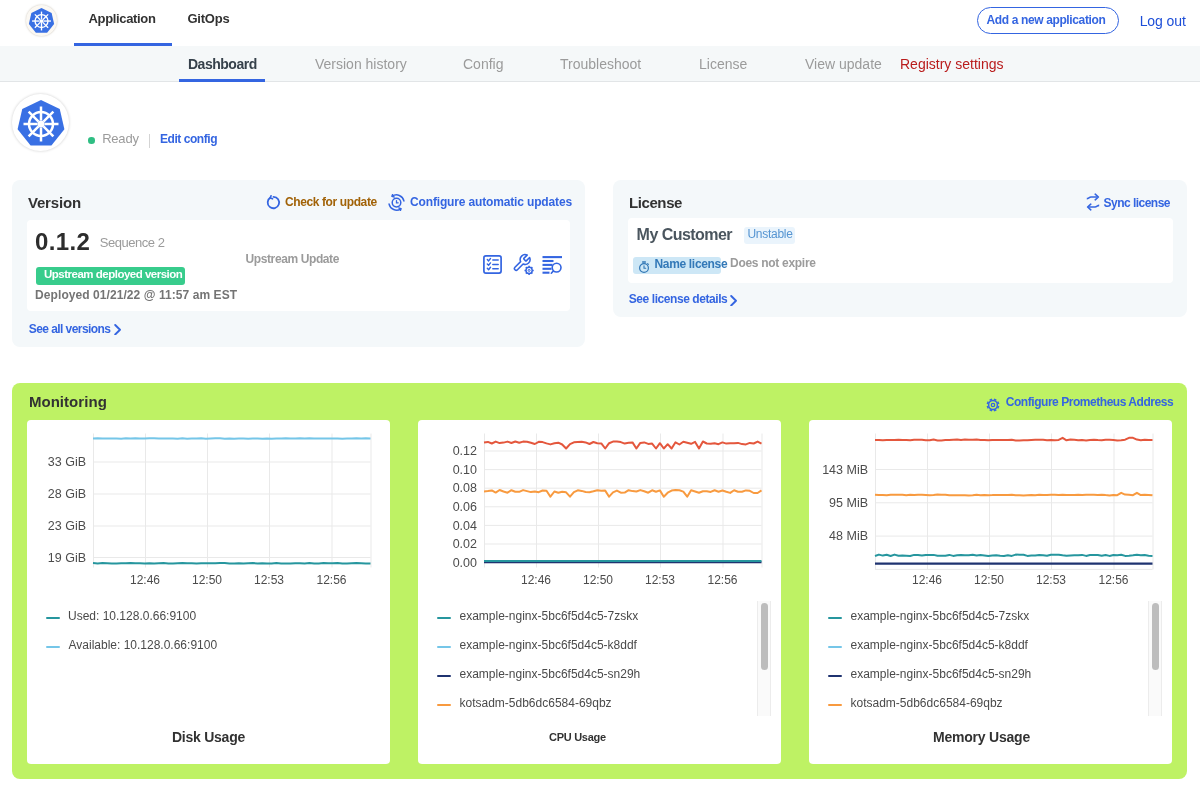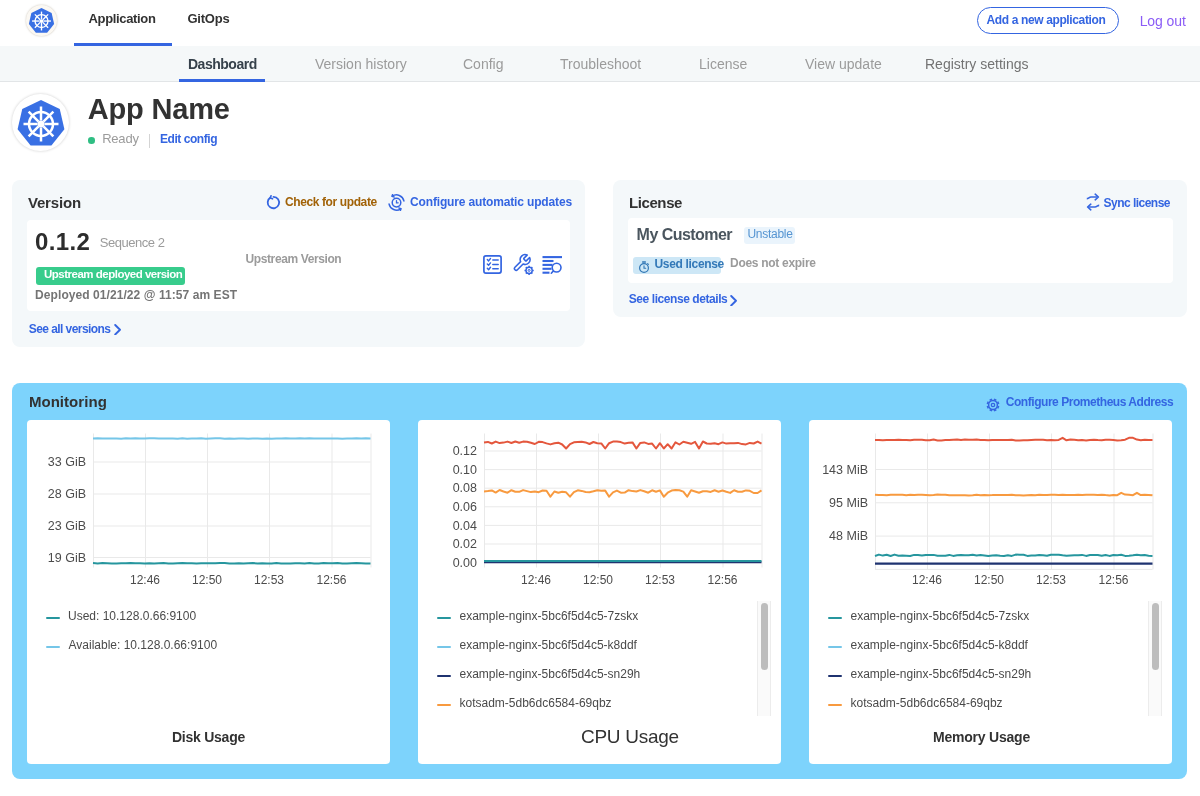--- a/index.html
+++ b/index.html
@@ -18,45 +18,44 @@
         <line x1="54.9" y1="47.1" x2="74.7" y2="27.3" stroke="#fff" stroke-width="5"></line>
         <line x1="57.0" y1="52.0" x2="85.0" y2="52.0" stroke="#fff" stroke-width="5"></line>
         <line x1="54.9" y1="56.9" x2="74.7" y2="76.7" stroke="#fff" stroke-width="5"></line>
         <circle cx="50" cy="52" r="7" fill="#fff"></circle>
       </svg></div>
 <div class="abs" style="left:88.5px;top:12.4px;font-size:13px;font-weight:bold;color:#323232;letter-spacing:-0.34px;line-height:13px;white-space:nowrap">Application</div>
 <div class="abs" style="left:187.4px;top:12.4px;font-size:13px;font-weight:bold;color:#323232;letter-spacing:-0.22px;line-height:13px;white-space:nowrap">GitOps</div>
 <div class="abs" style="left:74px;top:43px;width:98px;height:3px;background:#3465e1"></div>
 <div class="abs" style="left:977px;top:7px;width:142px;height:27px;border:1.5px solid #3465e1;border-radius:14px"></div>
 <div class="abs" style="left:986.5px;top:14.1px;font-size:12px;font-weight:bold;color:#3465e1;letter-spacing:-0.37px;line-height:12px;white-space:nowrap">Add a new application</div>
-<div class="abs" style="left:1139.7px;top:13.8px;font-size:14px;font-weight:normal;color:#8b5cf6;letter-spacing:-0.10px;line-height:14px;white-space:nowrap">Log out</div>
+<div class="abs" style="left:1139.7px;top:13.8px;font-size:14px;font-weight:normal;color:#1d4ed8;letter-spacing:-0.10px;line-height:14px;white-space:nowrap">Log out</div>
 <div class="abs" style="left:0;top:46px;width:1200px;height:36px;background:#f5f8f9;border-bottom:1px solid #e2e5e7"></div>
 <div class="abs" style="left:188px;top:56.7px;font-size:14px;font-weight:bold;color:#36414b;letter-spacing:-0.49px;line-height:14px;white-space:nowrap">Dashboard</div>
 <div class="abs" style="left:315px;top:56.7px;font-size:14px;font-weight:normal;color:#9b9b9b;letter-spacing:0.00px;line-height:14px;white-space:nowrap">Version history</div>
 <div class="abs" style="left:463px;top:56.7px;font-size:14px;font-weight:normal;color:#9b9b9b;letter-spacing:0.00px;line-height:14px;white-space:nowrap">Config</div>
 <div class="abs" style="left:560px;top:56.7px;font-size:14px;font-weight:normal;color:#9b9b9b;letter-spacing:0.00px;line-height:14px;white-space:nowrap">Troubleshoot</div>
 <div class="abs" style="left:699px;top:56.7px;font-size:14px;font-weight:normal;color:#9b9b9b;letter-spacing:0.00px;line-height:14px;white-space:nowrap">License</div>
 <div class="abs" style="left:805px;top:56.7px;font-size:14px;font-weight:normal;color:#9b9b9b;letter-spacing:0.00px;line-height:14px;white-space:nowrap">View update</div>
-<div class="abs" style="left:925px;top:56.7px;font-size:14px;font-weight:normal;color:#737373;letter-spacing:0.00px;line-height:14px;white-space:nowrap">Registry settings</div>
+<div class="abs" style="left:900px;top:56.7px;font-size:14px;font-weight:normal;color:#b91c1c;letter-spacing:0.00px;line-height:14px;white-space:nowrap">Registry settings</div>
 <div class="abs" style="left:179.4px;top:79px;width:85.4px;height:3px;background:#3465e1"></div>
 <div class="abs" style="left:12px;top:94px;width:57px;height:57px;border-radius:50%;background:#fff;box-shadow:0 0 3px rgba(0,0,0,0.2)"></div>
 <div class="abs" style="left:15.5px;top:97.5px;width:50px;height:50px"><svg width="50" height="50" viewBox="0 0 100 100">
         <polygon points="50.0,4.0 87.5,22.1 96.8,62.7 70.8,95.2 29.2,95.2 3.2,62.7 12.5,22.1" fill="#3970e4"></polygon>
         <circle cx="50" cy="52" r="24" fill="none" stroke="#fff" stroke-width="5"></circle>
         <line x1="50.0" y1="59.0" x2="50.0" y2="87.0" stroke="#fff" stroke-width="5"></line>
         <line x1="45.1" y1="56.9" x2="25.3" y2="76.7" stroke="#fff" stroke-width="5"></line>
         <line x1="43.0" y1="52.0" x2="15.0" y2="52.0" stroke="#fff" stroke-width="5"></line>
         <line x1="45.1" y1="47.1" x2="25.3" y2="27.3" stroke="#fff" stroke-width="5"></line>
         <line x1="50.0" y1="45.0" x2="50.0" y2="17.0" stroke="#fff" stroke-width="5"></line>
         <line x1="54.9" y1="47.1" x2="74.7" y2="27.3" stroke="#fff" stroke-width="5"></line>
         <line x1="57.0" y1="52.0" x2="85.0" y2="52.0" stroke="#fff" stroke-width="5"></line>
         <line x1="54.9" y1="56.9" x2="74.7" y2="76.7" stroke="#fff" stroke-width="5"></line>
         <circle cx="50" cy="52" r="7" fill="#fff"></circle>
       </svg></div>
-<div class="abs" style="left:87.8px;top:94.9px;font-size:29px;font-weight:bold;color:#323232;letter-spacing:-0.18px;line-height:29px;white-space:nowrap">App Name</div>
 <div class="abs" style="left:88.3px;top:137.2px;width:6.6px;height:6.6px;border-radius:50%;background:#2fbe83"></div>
 <div class="abs" style="left:102.2px;top:132.4px;font-size:13px;font-weight:normal;color:#9b9b9b;letter-spacing:-0.22px;line-height:13px;white-space:nowrap">Ready</div>
 <div class="abs" style="left:149px;top:134px;width:1px;height:13.5px;background:#d4d4d4"></div>
 <div class="abs" style="left:160px;top:133.2px;font-size:12px;font-weight:bold;color:#3465e1;letter-spacing:-0.45px;line-height:12px;white-space:nowrap">Edit config</div>
 <div class="abs" style="left:12px;top:180px;width:573px;height:167px;background:#f4f8fa;border-radius:8px"></div>
 <div class="abs" style="left:27.9px;top:194.9px;font-size:15px;font-weight:bold;color:#323232;letter-spacing:-0.17px;line-height:15px;white-space:nowrap">Version</div>
 <div class="abs" style="left:265.5px;top:194.5px"><svg width="15" height="15" viewBox="0 0 16 16" fill="none">
         <path d="M4.7 2.8 A6.1 6.1 0 1 0 8 1.9" stroke="#3465e1" stroke-width="1.9" stroke-linecap="round"></path>
         <path d="M5.4 0.8 L4.5 3.3 L7.0 4.1" stroke="#3465e1" stroke-width="1.7" fill="none" stroke-linecap="round" stroke-linejoin="round"></path>
       </svg></div>
@@ -69,21 +68,21 @@
         <path d="M1.1 10.1 A7.6 7.6 0 0 0 12.8 14.8" stroke="#3465e1" stroke-width="1.5" fill="none" stroke-linecap="round"></path>
         <path d="M12.4 16.8 L13.0 14.6 L10.8 14.0" stroke="#3465e1" stroke-width="1.3" fill="none" stroke-linecap="round" stroke-linejoin="round"></path>
       </svg></div>
 <div class="abs" style="left:410px;top:195.7px;font-size:12px;font-weight:bold;color:#3465e1;letter-spacing:-0.15px;line-height:12px;white-space:nowrap">Configure automatic updates</div>
 <div class="abs" style="left:27px;top:220px;width:543px;height:91px;background:#fff;border-radius:4px"></div>
 <div class="abs" style="left:35.1px;top:229.6px;font-size:24px;font-weight:bold;color:#2d2d2d;letter-spacing:0.32px;line-height:24px;white-space:nowrap">0.1.2</div>
 <div class="abs" style="left:99.8px;top:235.7px;font-size:13px;font-weight:normal;color:#9b9b9b;letter-spacing:-0.48px;line-height:13px;white-space:nowrap">Sequence 2</div>
 <div class="abs" style="left:36.4px;top:267px;width:148.6px;height:18px;background:#38cc8c;border-radius:3px"></div>
 <div class="abs" style="left:44px;top:269.3px;font-size:11.5px;font-weight:bold;color:#ffffff;letter-spacing:-0.50px;line-height:11.5px;white-space:nowrap">Upstream deployed version</div>
 <div class="abs" style="left:35.1px;top:288.9px;font-size:12px;font-weight:bold;color:#747474;letter-spacing:0.07px;line-height:12px;white-space:nowrap">Deployed 01/21/22 @ 11:57 am EST</div>
-<div class="abs" style="left:245.5px;top:253.1px;font-size:12px;font-weight:bold;color:#9b9b9b;letter-spacing:-0.39px;line-height:12px;white-space:nowrap">Upstream Version</div>
+<div class="abs" style="left:245.5px;top:253.1px;font-size:12px;font-weight:bold;color:#9b9b9b;letter-spacing:-0.39px;line-height:12px;white-space:nowrap">Upstream Update</div>
 <div class="abs" style="left:482.5px;top:255px"><svg width="19" height="19" viewBox="0 0 19 19" fill="none">
         <rect x="0.9" y="0.9" width="17.2" height="17.2" rx="2" stroke="#3465e1" stroke-width="1.7"></rect>
         <path d="M4.3 4.5 l1.3 1.4 l1.9 -2.4" stroke="#3465e1" stroke-width="1.4" fill="none" stroke-linecap="round" stroke-linejoin="round"></path>
         <line x1="9.8" y1="5.0" x2="15.2" y2="5.0" stroke="#3465e1" stroke-width="1.5" stroke-linecap="round"></line>
         <path d="M4.3 8.9 l1.3 1.4 l1.9 -2.4" stroke="#3465e1" stroke-width="1.4" fill="none" stroke-linecap="round" stroke-linejoin="round"></path>
         <line x1="9.8" y1="9.4" x2="15.2" y2="9.4" stroke="#3465e1" stroke-width="1.5" stroke-linecap="round"></line>
         <path d="M4.3 13.3 l1.3 1.4 l1.9 -2.4" stroke="#3465e1" stroke-width="1.4" fill="none" stroke-linecap="round" stroke-linejoin="round"></path>
         <line x1="9.8" y1="13.8" x2="15.2" y2="13.8" stroke="#3465e1" stroke-width="1.5" stroke-linecap="round"></line>
       </svg></div>
 <div class="abs" style="left:512px;top:252.5px"><svg width="23" height="23" viewBox="0 0 23 23" fill="none">
@@ -128,27 +127,27 @@
 <div class="abs" style="left:636.6px;top:226.8px;font-size:16px;font-weight:bold;color:#4a555e;letter-spacing:-0.54px;line-height:16px;white-space:nowrap">My Customer</div>
 <div class="abs" style="left:743.5px;top:227px;width:51px;height:16.5px;background:#eaf4fc;border-radius:3px"></div>
 <div class="abs" style="left:747.4px;top:228.4px;font-size:12px;font-weight:normal;color:#5695d2;letter-spacing:-0.26px;line-height:12px;white-space:nowrap">Unstable</div>
 <div class="abs" style="left:632.6px;top:256.5px;width:88px;height:17px;background:#cde7f6;border-radius:3px"></div>
 <div class="abs" style="left:637.8px;top:258px"><svg width="12" height="13" viewBox="0 0 12 13" fill="none" style="vertical-align:-2px">
         <circle cx="6" cy="7" r="4.4" stroke="#3177b5" stroke-width="1.2"></circle>
         <path d="M6 4.7 V7.2 H7.7" stroke="#3177b5" stroke-width="1.1" stroke-linecap="round"></path>
         <line x1="4.6" y1="1" x2="7.4" y2="1" stroke="#3177b5" stroke-width="1.3" stroke-linecap="round"></line>
         <line x1="9.6" y1="2.6" x2="10.4" y2="3.4" stroke="#3177b5" stroke-width="1.1" stroke-linecap="round"></line>
       </svg></div>
-<div class="abs" style="left:654.5px;top:257.7px;font-size:12px;font-weight:bold;color:#3379b8;letter-spacing:-0.33px;line-height:12px;white-space:nowrap">Used license</div>
+<div class="abs" style="left:654.5px;top:257.7px;font-size:12px;font-weight:bold;color:#3379b8;letter-spacing:-0.33px;line-height:12px;white-space:nowrap">Name license</div>
 <div class="abs" style="left:730px;top:257.1px;font-size:12px;font-weight:bold;color:#9b9b9b;letter-spacing:-0.29px;line-height:12px;white-space:nowrap">Does not expire</div>
 <div class="abs" style="left:628.8px;top:293.4px;font-size:12px;font-weight:bold;color:#3465e1;letter-spacing:-0.43px;line-height:12px;white-space:nowrap">See license details</div>
 <svg class="abs" style="left:730.3px;top:294.7px" width="7" height="11.5" viewBox="0 0 7 11.5" fill="none">
       <path d="M1.2 1 L6 5.75 L1.2 10.5" stroke="#3465e1" stroke-width="1.9" stroke-linecap="round" stroke-linejoin="round"></path>
     </svg>
-<div class="abs" style="left:12px;top:383px;width:1175px;height:396px;background:#7dd3fc;border-radius:8px">
+<div class="abs" style="left:12px;top:383px;width:1175px;height:396px;background:#bef264;border-radius:8px">
 <div class="abs" style="left:16.9px;top:11.2px;font-size:15px;font-weight:bold;color:#323232;letter-spacing:0.05px;line-height:15px;white-space:nowrap">Monitoring</div>
 <div class="abs" style="left:973.8px;top:14.5px"><svg width="14" height="14" viewBox="0 0 14 14" fill="none">
           <circle cx="7" cy="7" r="4.4" stroke="#3465e1" stroke-width="1.5"></circle>
           <circle cx="7" cy="7" r="1.7" stroke="#3465e1" stroke-width="1.3"></circle>
           <line x1="11.43" y1="8.84" x2="12.91" y2="9.45" stroke="#3465e1" stroke-width="2.6"></line>
           <line x1="8.84" y1="11.43" x2="9.45" y2="12.91" stroke="#3465e1" stroke-width="2.6"></line>
           <line x1="5.16" y1="11.43" x2="4.55" y2="12.91" stroke="#3465e1" stroke-width="2.6"></line>
           <line x1="2.57" y1="8.84" x2="1.09" y2="9.45" stroke="#3465e1" stroke-width="2.6"></line>
           <line x1="2.57" y1="5.16" x2="1.09" y2="4.55" stroke="#3465e1" stroke-width="2.6"></line>
           <line x1="5.16" y1="2.57" x2="4.55" y2="1.09" stroke="#3465e1" stroke-width="2.6"></line>
@@ -220,21 +219,21 @@
         <div class="abs" style="left:41.5px;top:189.5px;font-size:12px;color:#4a4a4a;line-height:12px">example-nginx-5bc6f5d4c5-7zskx</div>
         <div class="abs" style="left:18.5px;top:225.7px;width:14px;height:2.6px;border-radius:2px;background:#75c6e8"></div>
         <div class="abs" style="left:41.5px;top:218.5px;font-size:12px;color:#4a4a4a;line-height:12px">example-nginx-5bc6f5d4c5-k8ddf</div>
         <div class="abs" style="left:18.5px;top:254.7px;width:14px;height:2.6px;border-radius:2px;background:#1f3370"></div>
         <div class="abs" style="left:41.5px;top:247.5px;font-size:12px;color:#4a4a4a;line-height:12px">example-nginx-5bc6f5d4c5-sn29h</div>
         <div class="abs" style="left:18.5px;top:283.7px;width:14px;height:2.6px;border-radius:2px;background:#f89a3f"></div>
         <div class="abs" style="left:41.5px;top:276.5px;font-size:12px;color:#4a4a4a;line-height:12px">kotsadm-5db6dc6584-69qbz</div>
         <div class="abs" style="left:339px;top:181px;width:14px;height:115px;background:#fafafa;border-left:1px solid #ececec;border-right:1px solid #ececec">
           <div class="abs" style="left:3px;top:2px;width:7px;height:67px;border-radius:4px;background:#bdbdbd"></div>
         </div>
-        <div class="abs" style="left:163px;top:310.0px;font-size:19px;font-weight:normal;color:#323232;letter-spacing:-0.28px;line-height:14px;white-space:nowrap">CPU Usage</div>
+        <div class="abs" style="left:131px;top:310.0px;font-size:11px;font-weight:bold;color:#323232;letter-spacing:-0.28px;line-height:14px;white-space:nowrap">CPU Usage</div>
       </div>
 <div class="abs" style="left:797px;top:37px;width:363px;height:344px;background:#fff;border-radius:4px">
         <svg class="abs" style="left:0;top:0" width="363" height="200">
           <line x1="66" y1="49.5" x2="343.5" y2="49.5" stroke="#e9e9e9"></line>
           <line x1="66" y1="82.8" x2="343.5" y2="82.8" stroke="#e9e9e9"></line>
           <line x1="66" y1="116.1" x2="343.5" y2="116.1" stroke="#e9e9e9"></line>
           <line x1="66" y1="149.4" x2="343.5" y2="149.4" stroke="#e9e9e9"></line>
           <line x1="66.5" y1="13.5" x2="66.5" y2="149.4" stroke="#e9e9e9"></line>
           <line x1="118.5" y1="13.5" x2="118.5" y2="149.4" stroke="#e9e9e9"></line>
           <line x1="180.5" y1="13.5" x2="180.5" y2="149.4" stroke="#e9e9e9"></line>

